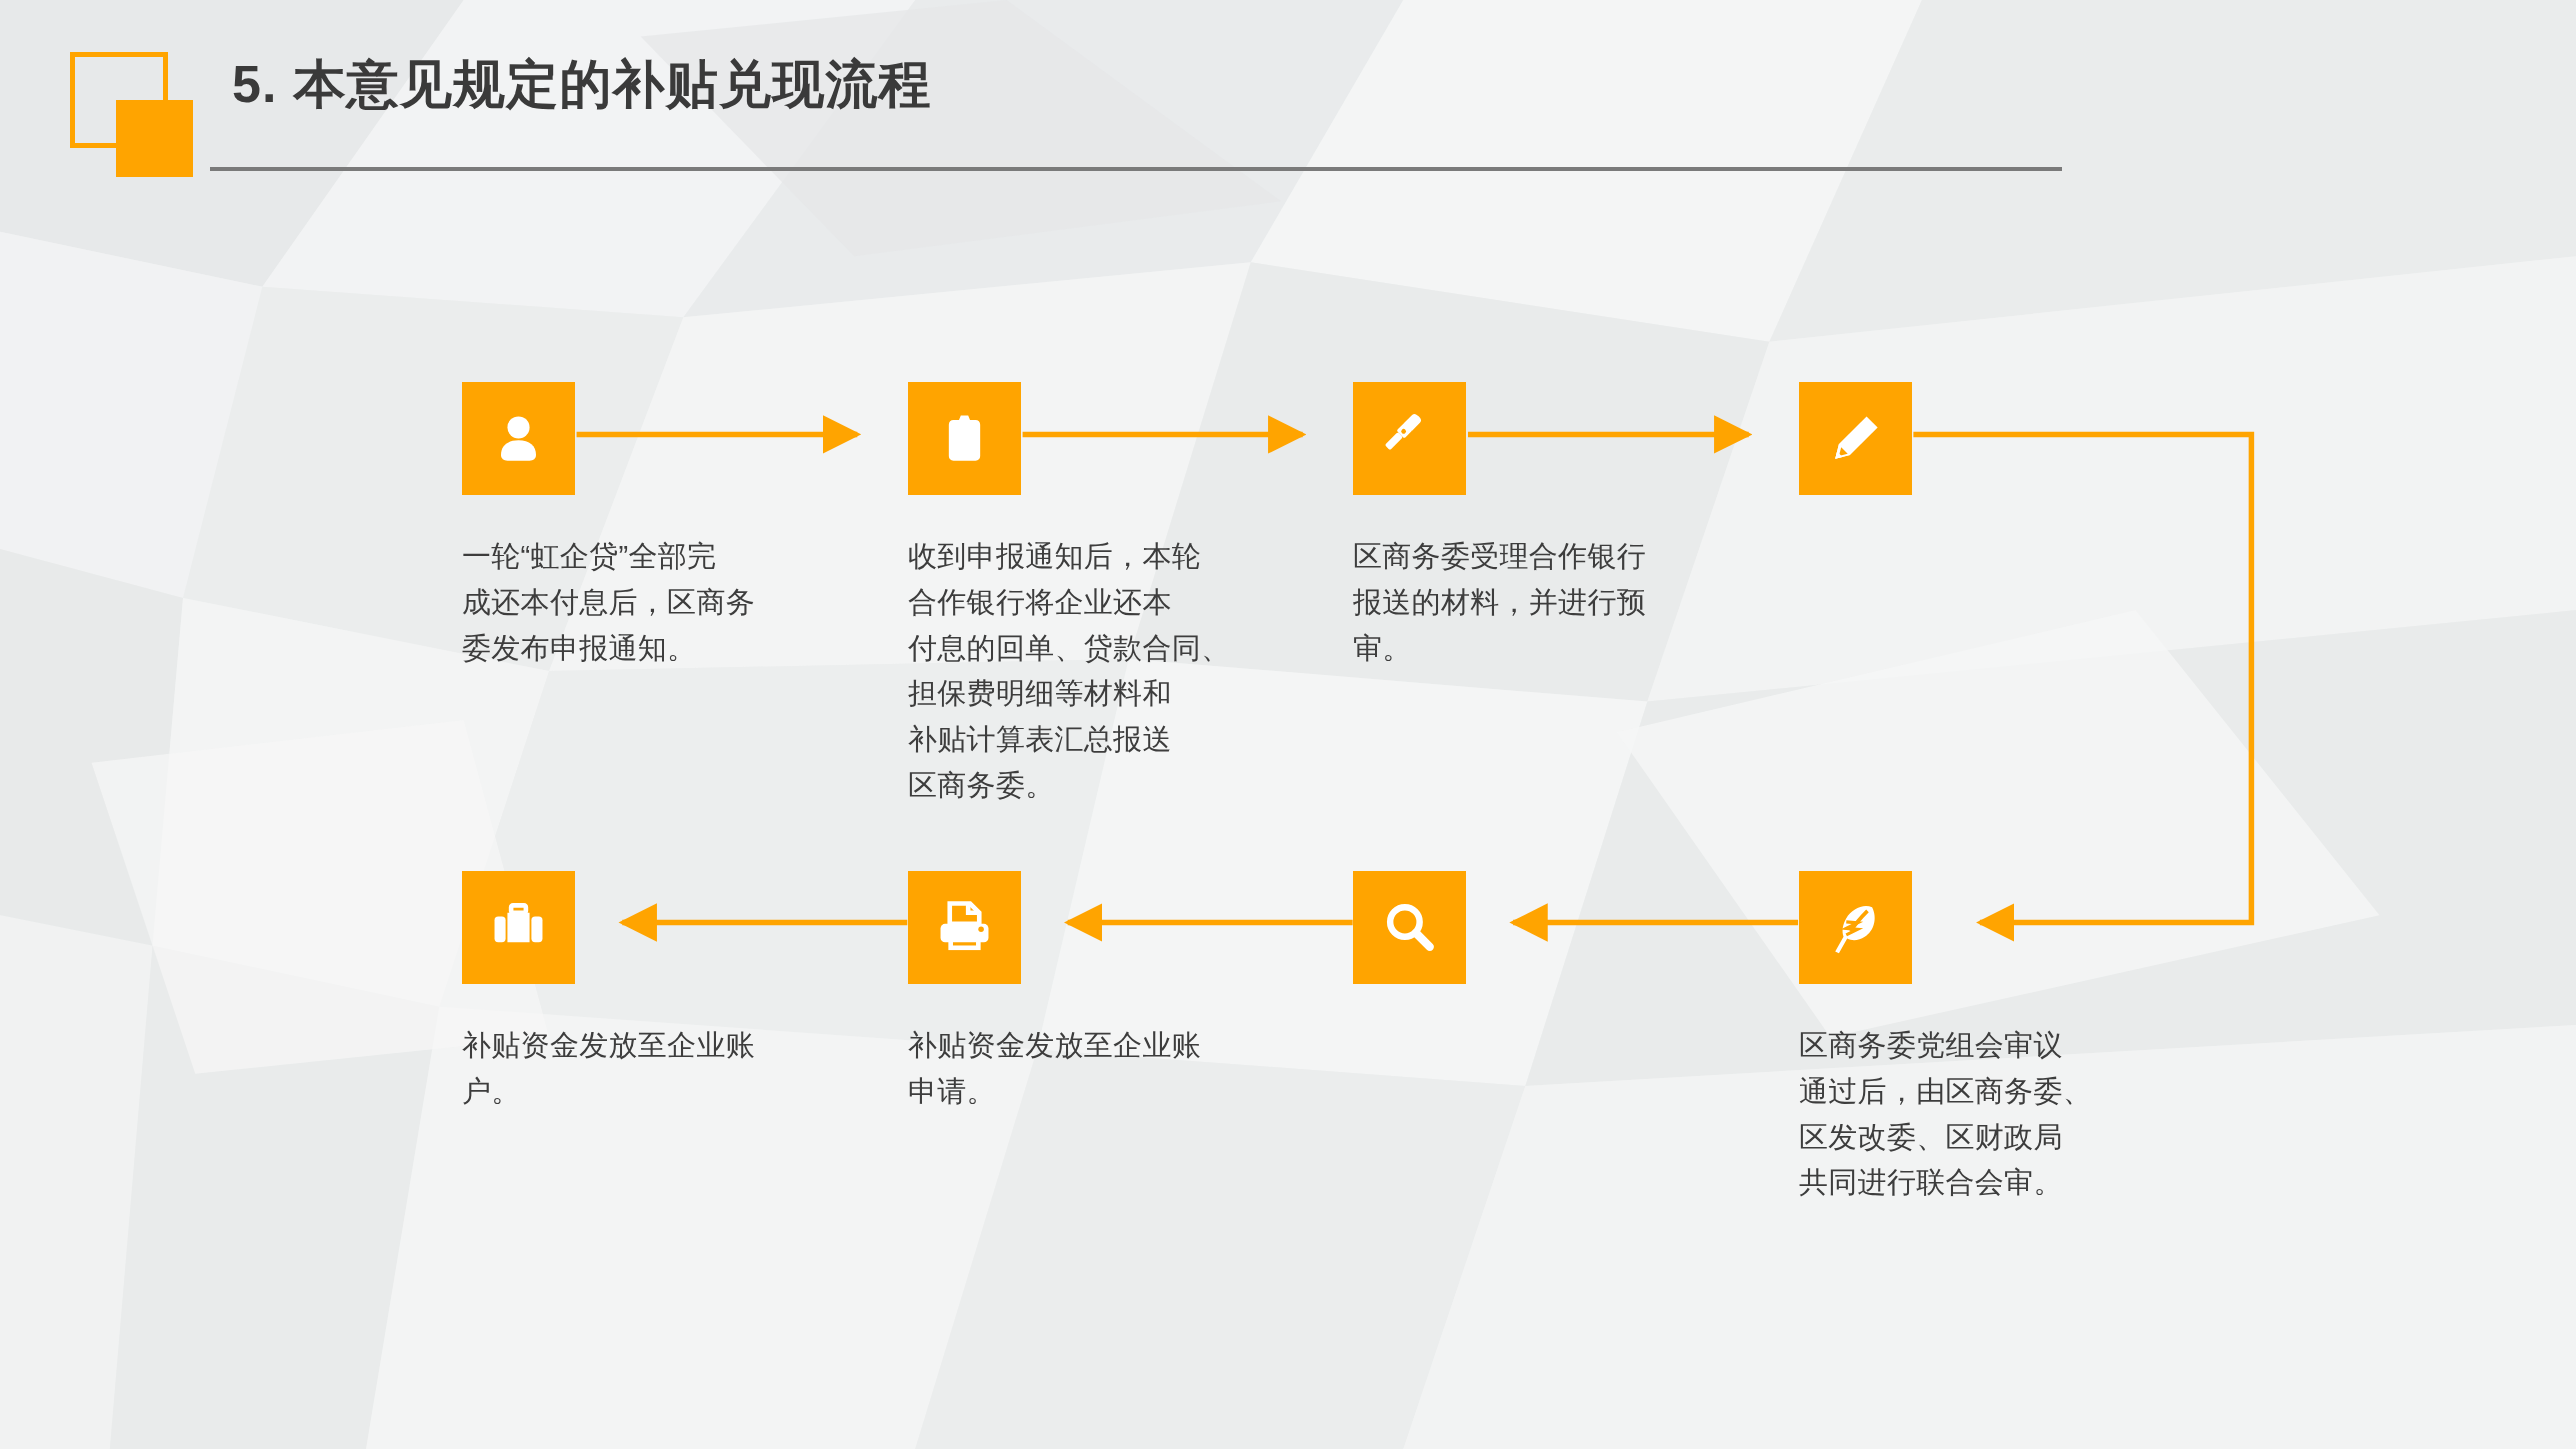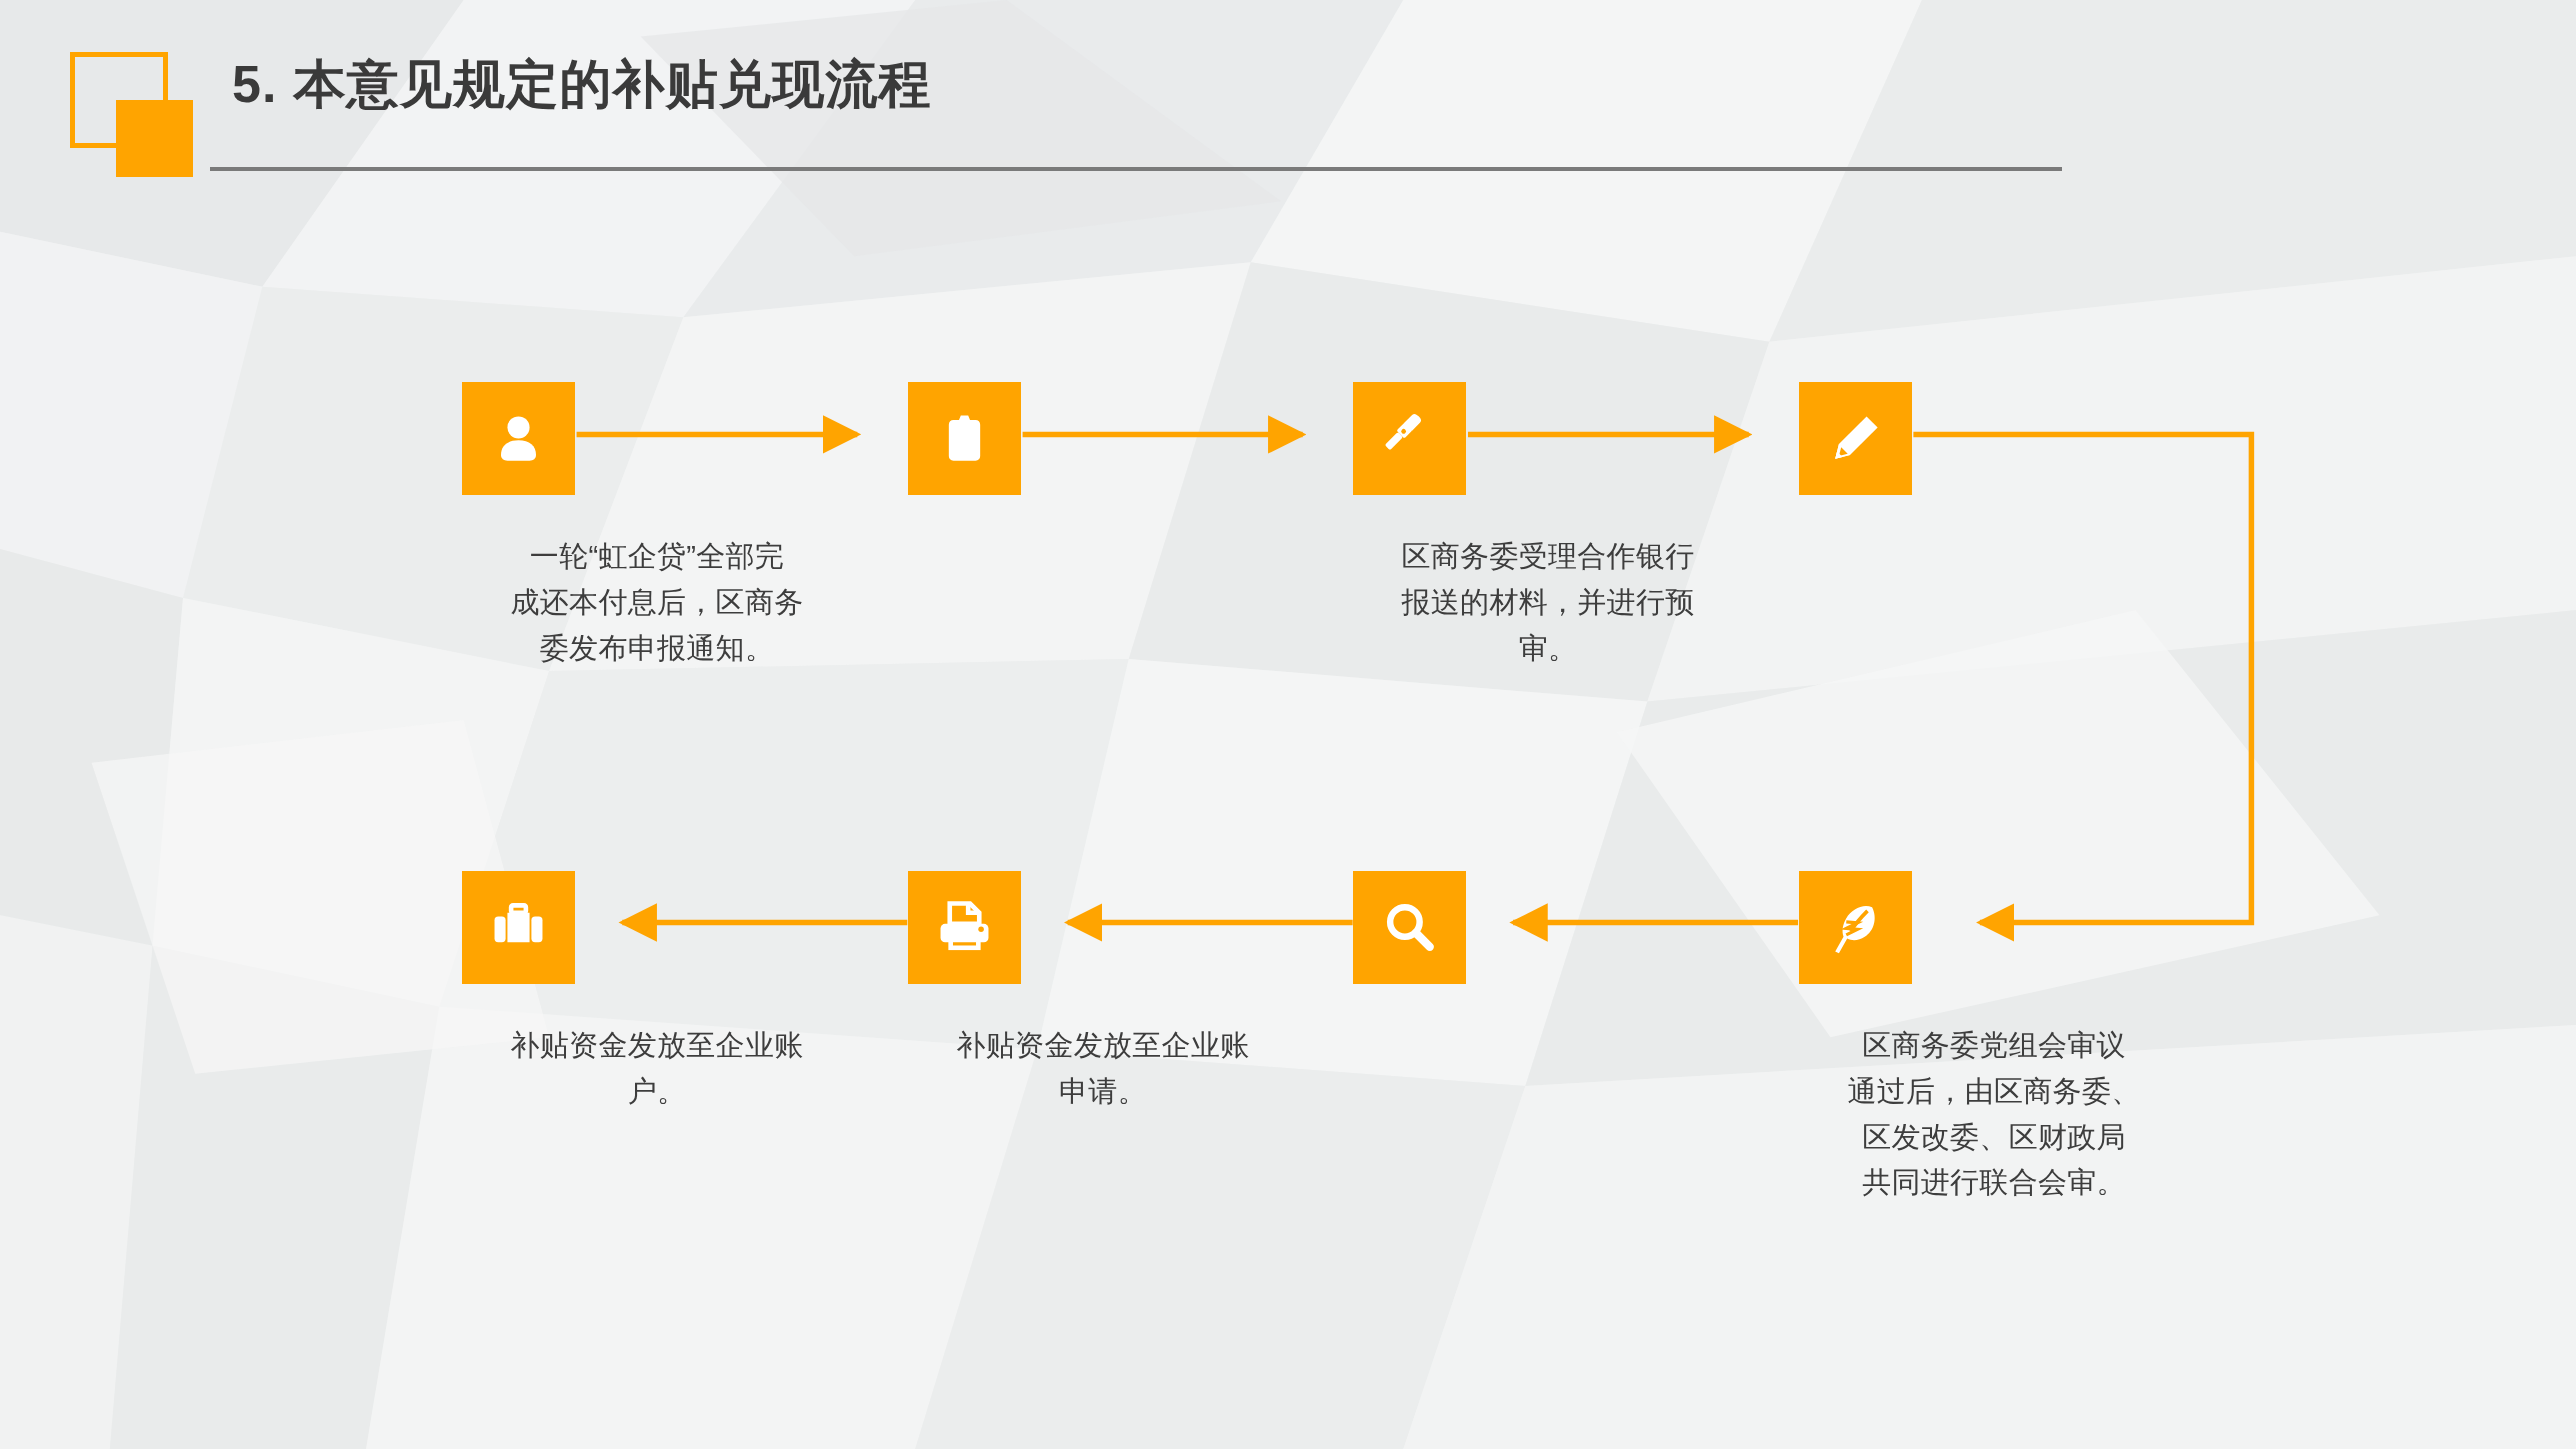--- a/index.html
+++ b/index.html
@@ -14,21 +14,20 @@
     background: #f0f0f1;
     position: relative;
   }
 
   
   #slide {
     position: absolute;
     inset: 0;
     background: #fca5a5;
     overflow: hidden;
-    text-align: center;
   }
   #bg-poly {
     position: absolute;
     inset: 0;
     width: 100%;
     height: 100%;
     display: block;
   }
 
   
@@ -212,20 +211,26 @@
 成还本付息后，区商务
 委发布申报通知。</div>
     </div>
 
     <div class="node row1 col2">
       <div class="icon-box">
         <svg viewBox="0 0 64 64">
           <path d="M20 12h6l2-5h8l2 5h6c3 0 5 2 5 5v34c0 3-2 5-5 5H20c-3 0-5-2-5-5V17c0-3 2-5 5-5z"></path>
         </svg>
       </div>
+      <div class="node-text">收到申报通知后，本轮
+合作银行将企业还本
+付息的回单、贷款合同、
+担保费明细等材料和
+补贴计算表汇总报送
+区商务委。</div>
     </div>
 
     <div class="node row1 col3">
       <div class="icon-box">
         <svg viewBox="0 0 64 64">
           <g transform="rotate(-45 32 32)">
             <path d="M40 16h12c3 0 4 2 4 6s-1 6-4 6H40z"></path>
             <rect x="28" y="16" width="13" height="12" rx="2"></rect>
             <rect x="8" y="18" width="20" height="8" rx="2"></rect>
             <circle cx="33" cy="22" r="2.6" fill="#FFA400"></circle>

